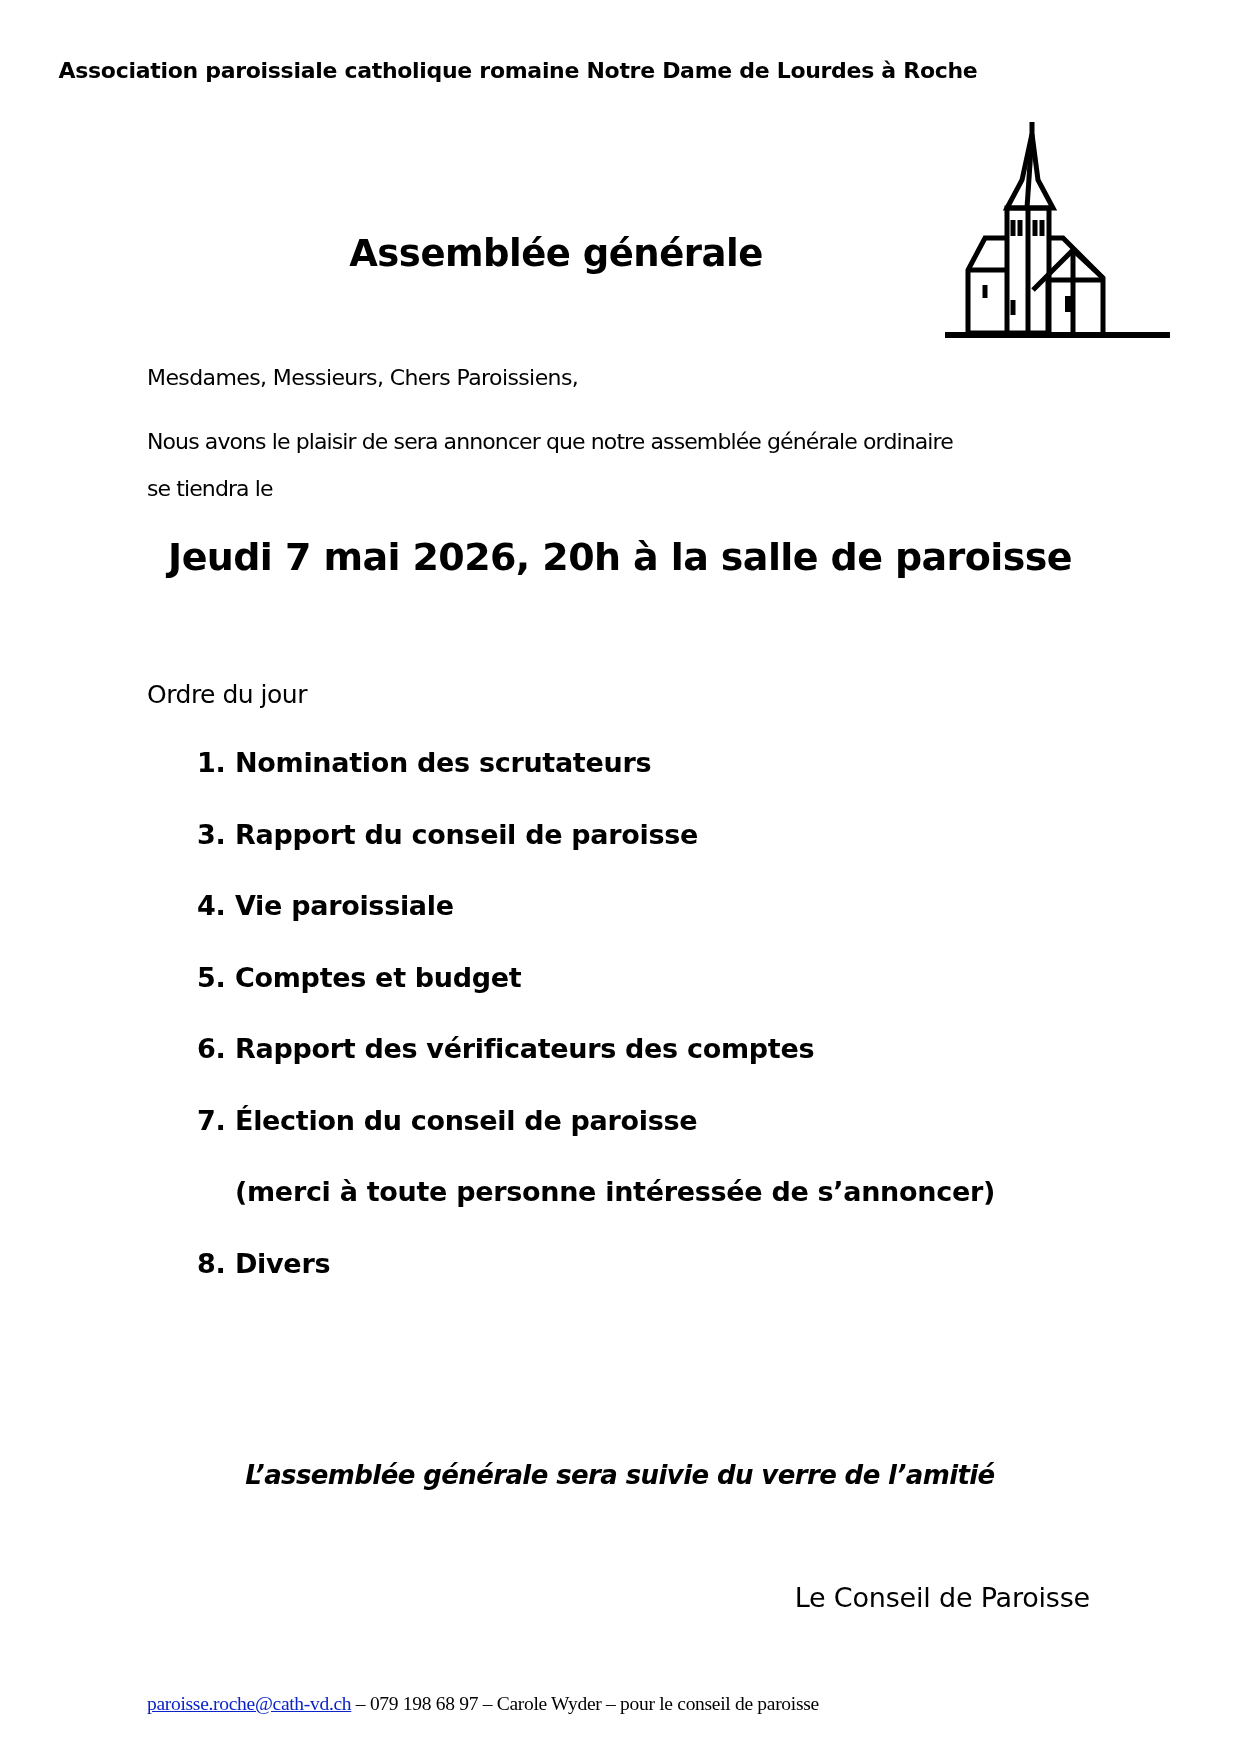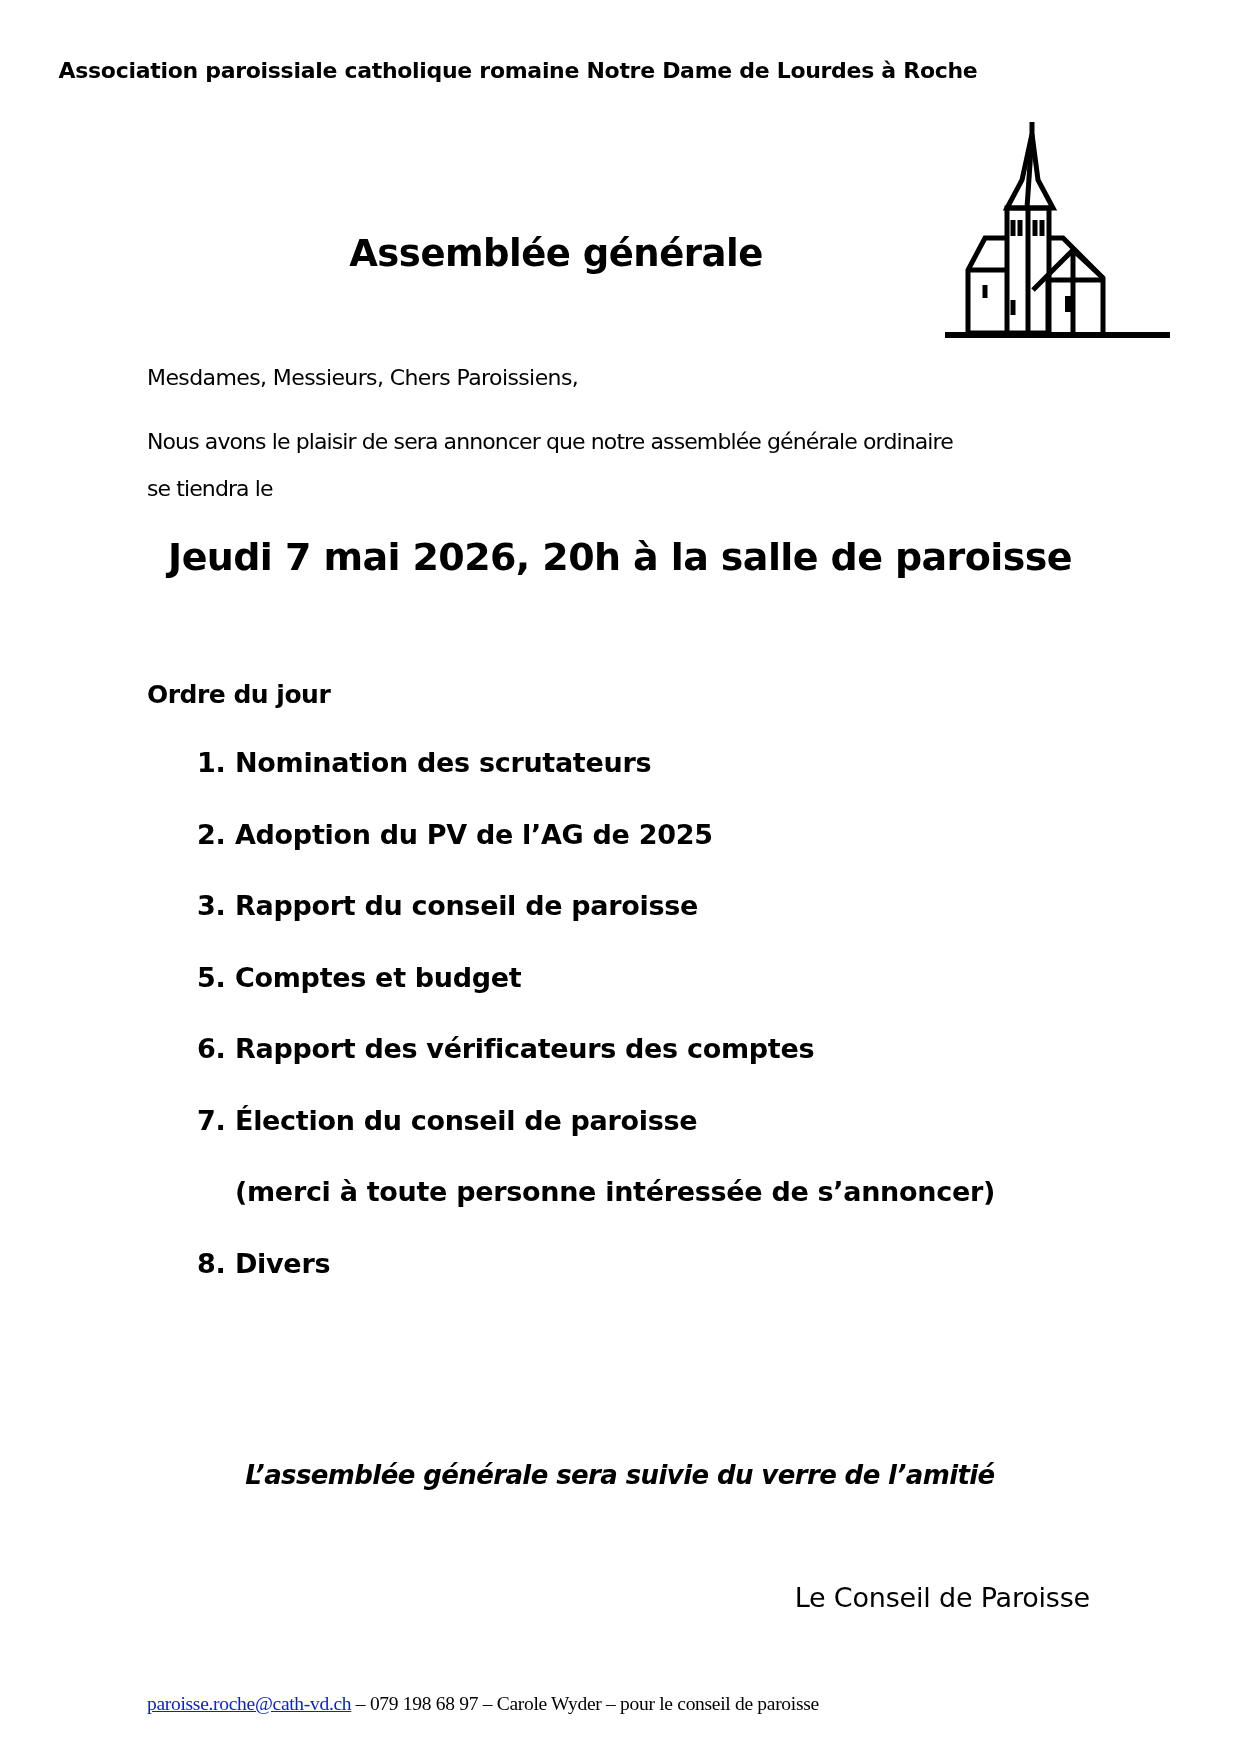--- a/index.html
+++ b/index.html
@@ -17,21 +17,21 @@
     left: 0; width: 1112px; top: 232px; text-align: center;
     font-weight: bold; font-size: 37px; letter-spacing: -0.5px;
   }
   .church { left: 945px; top: 120px; width: 225px; height: 225px; }
   .salutation { left: 147px; top: 365px; font-size: 22px; letter-spacing: -0.6px; }
   .intro { left: 147px; top: 418px; width: 960px; font-size: 22px; line-height: 47px; letter-spacing: -0.9px; }
   .event {
     left: 0; width: 1240px; top: 535px; text-align: center;
     font-weight: bold; font-size: 38px; letter-spacing: -0.6px;
   }
-  .agenda-title { left: 147px; top: 680px; font-weight: bold; font-size: 25px; letter-spacing: -0.5px; }
+  .agenda-title { left: 147px; top: 680px; font-weight: normal; font-size: 25px; letter-spacing: -0.5px; }
   .agenda { left: 185px; top: 735px; margin: 12px; padding: 0; list-style: none; font-weight: bold; }
   .agenda-item { height: 71.5px; font-size: 27px; letter-spacing: -0.3px; white-space: nowrap; }
   .agenda-num { display: inline-block; width: 38px; }
   .agenda-sub { padding-left: 38px; }
   .closing {
     left: 0; width: 1240px; top: 1460px; text-align: center;
     font-weight: bold; font-style: italic; font-size: 26px; letter-spacing: -0.6px;
   }
   .signature { left: 760px; width: 330px; top: 1582px; text-align: right; font-size: 27px; letter-spacing: -0.2px; }
   .footer { left: 147px; top: 1693px; font-family: Liberation Serif, serif; font-size: 19.5px; letter-spacing: -0.3px; }
@@ -79,22 +79,22 @@
   <div>Nous avons le plaisir de sera annoncer que notre assemblée générale ordinaire</div>
   <div>se tiendra le</div>
 </div>
 
 <div class="abs event">Jeudi 7 mai 2026, 20h à la salle de paroisse</div>
 
 <div class="abs agenda-title">Ordre du jour</div>
 
 <ul class="abs agenda">
   <li class="agenda-item"><span class="agenda-num">1.</span><span>Nomination des scrutateurs</span></li>
-  <li class="agenda-item"><span class="agenda-num">2.</span><span>Adoption du PV de l’AG de 2025</span></li>
   <li class="agenda-item"><span class="agenda-num">3.</span><span>Rapport du conseil de paroisse</span></li>
+  <li class="agenda-item"><span class="agenda-num">4.</span><span>Vie paroissiale</span></li>
   <li class="agenda-item"><span class="agenda-num">5.</span><span>Comptes et budget</span></li>
   <li class="agenda-item"><span class="agenda-num">6.</span><span>Rapport des vérificateurs des comptes</span></li>
   <li class="agenda-item"><span class="agenda-num">7.</span><span>Élection du conseil de paroisse</span></li>
   <li class="agenda-item agenda-sub"><span>(merci à toute personne intéressée de s’annoncer)</span></li>
   <li class="agenda-item"><span class="agenda-num">8.</span><span>Divers</span></li>
 </ul>
 
 <div class="abs closing">L’assemblée générale sera suivie du verre de l’amitié</div>
 
 <div class="abs signature">Le Conseil de Paroisse</div>

